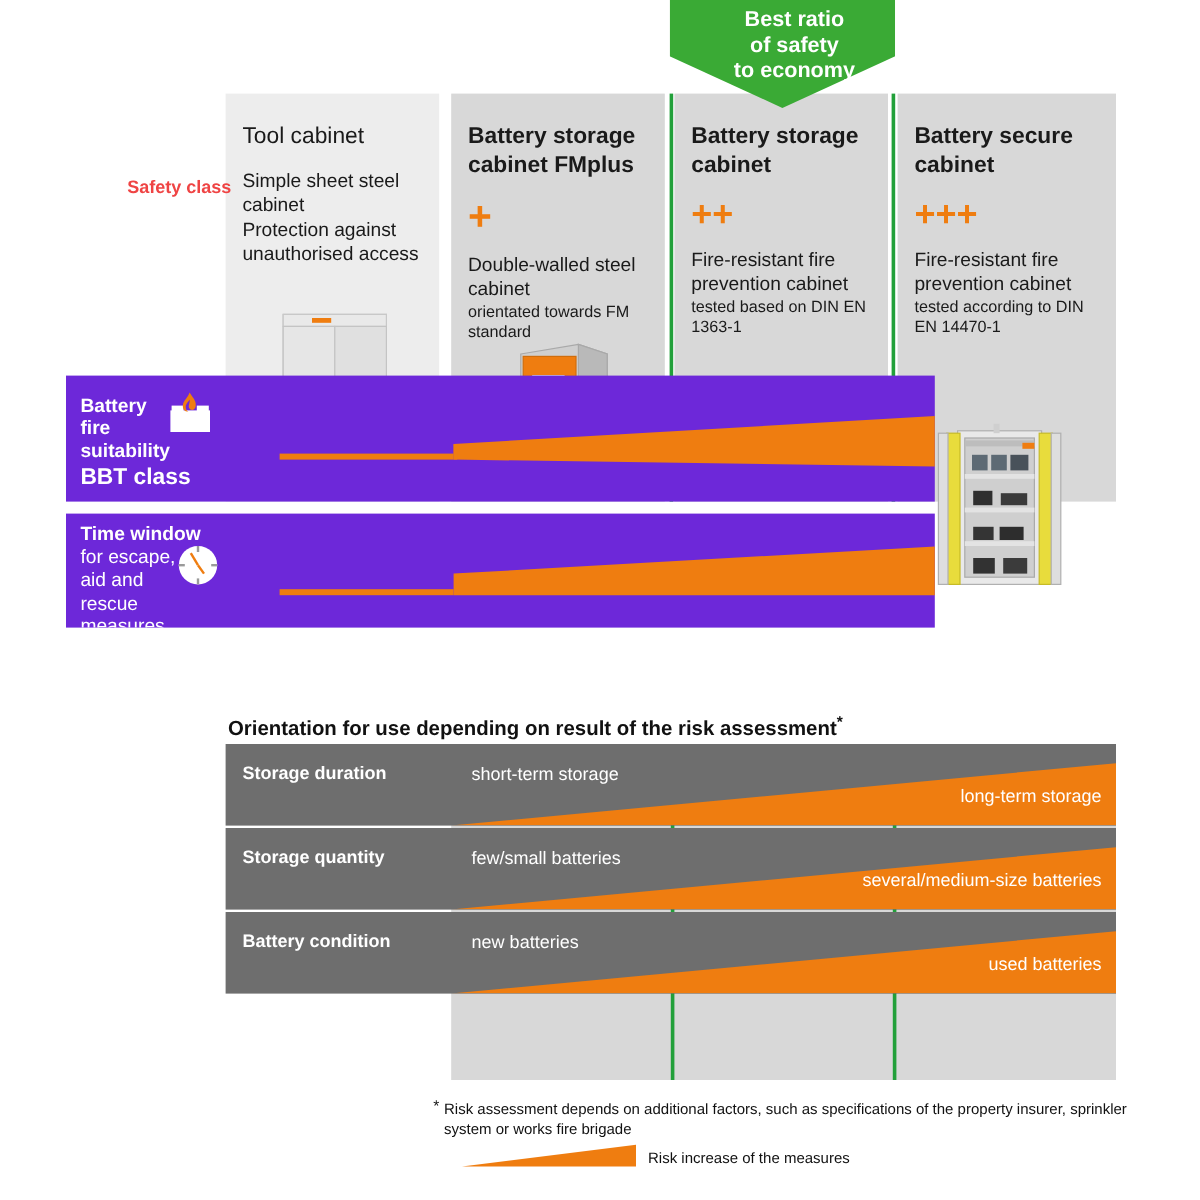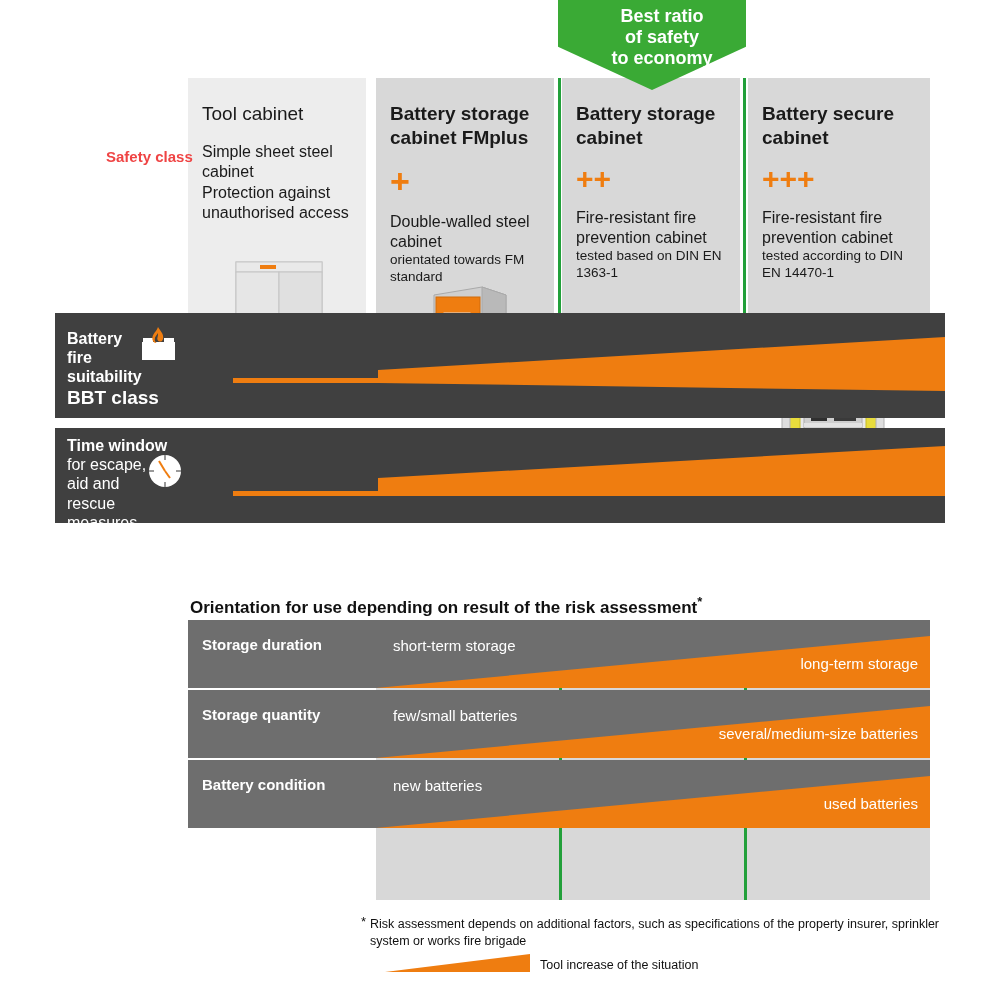--- a/index.html
+++ b/index.html
@@ -31,21 +31,21 @@
   .banner .bg {
     position: absolute; inset: 0; background: #3aaa35;
     clip-path: polygon(0 0, 100% 0, 100% 52%, 50% 100%, 0 52%);
   }
   .banner .txt {
     position: relative; color: #ffffff; font-weight: bold;
     font-size: 18px; line-height: 1.18; text-align: center; padding-top: 6px; margin-left: 20px;
   }
 
   
-  .band { position: absolute; left: 55px; width: 890px; background: #404040; overflow: hidden; }
+  .band { position: absolute; left: 55px; width: 724px; background: #6d28d9; overflow: hidden; }
   .band-label { position: absolute; left: 12px; color: #ffffff; z-index: 5; }
   .band-label .b { font-weight: bold; font-size: 16px; line-height: 1.2; }
   .band-label .n { font-size: 16px; line-height: 1.2; }
 
   
   .section-title {
     position: absolute; left: 190px; top: 594px;
     font-size: 17px; font-weight: bold; color: #111;
   }
   .section-title sup { font-size: 13px; }
@@ -279,15 +279,15 @@
 
 
   <div class="footnote">
     <span class="star">*</span>
     <span>Risk assessment depends on additional factors, such as specifications of the property insurer, sprinkler system or works fire brigade</span>
   </div>
 
   <svg width="150" height="22" viewBox="0 0 150 22" style="position:absolute; left:385px; top:952px;">
     <polygon points="0,20 145,2 145,20" fill="#ef7d10"></polygon>
   </svg>
-  <div class="legend-label">Tool increase of the situation</div>
+  <div class="legend-label">Risk increase of the measures</div>
 
 </div>
 
 </body></html>

